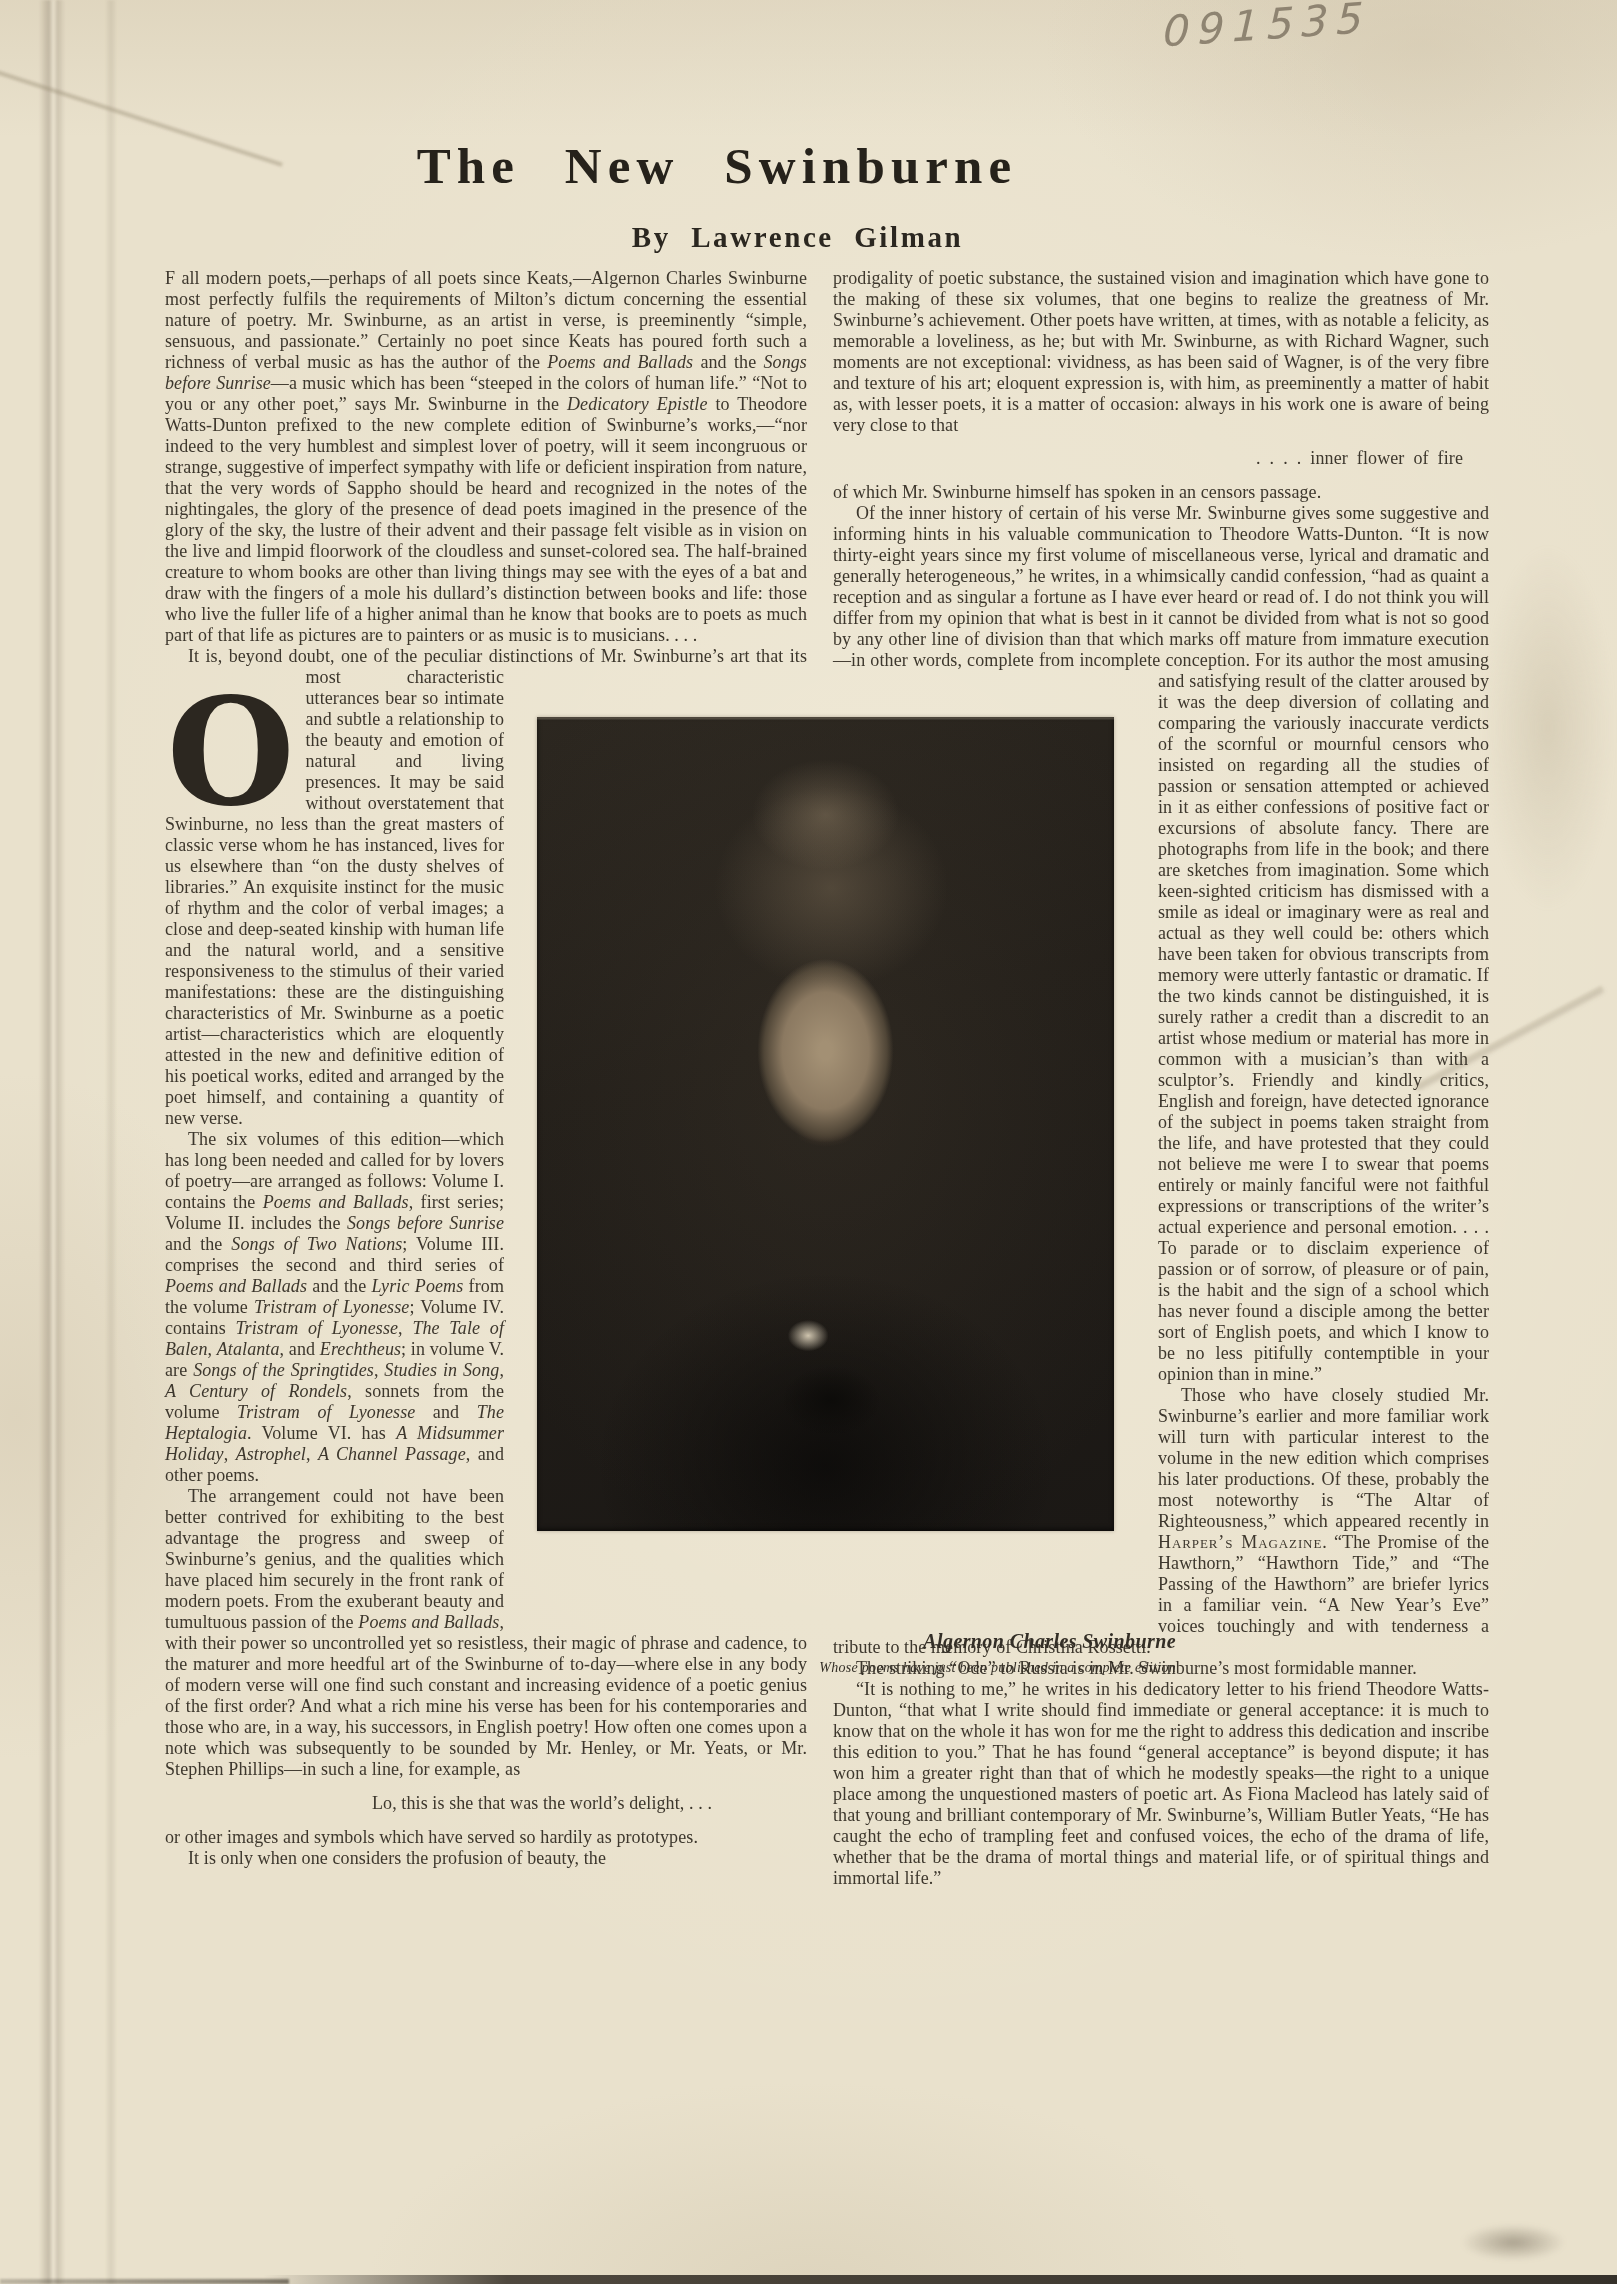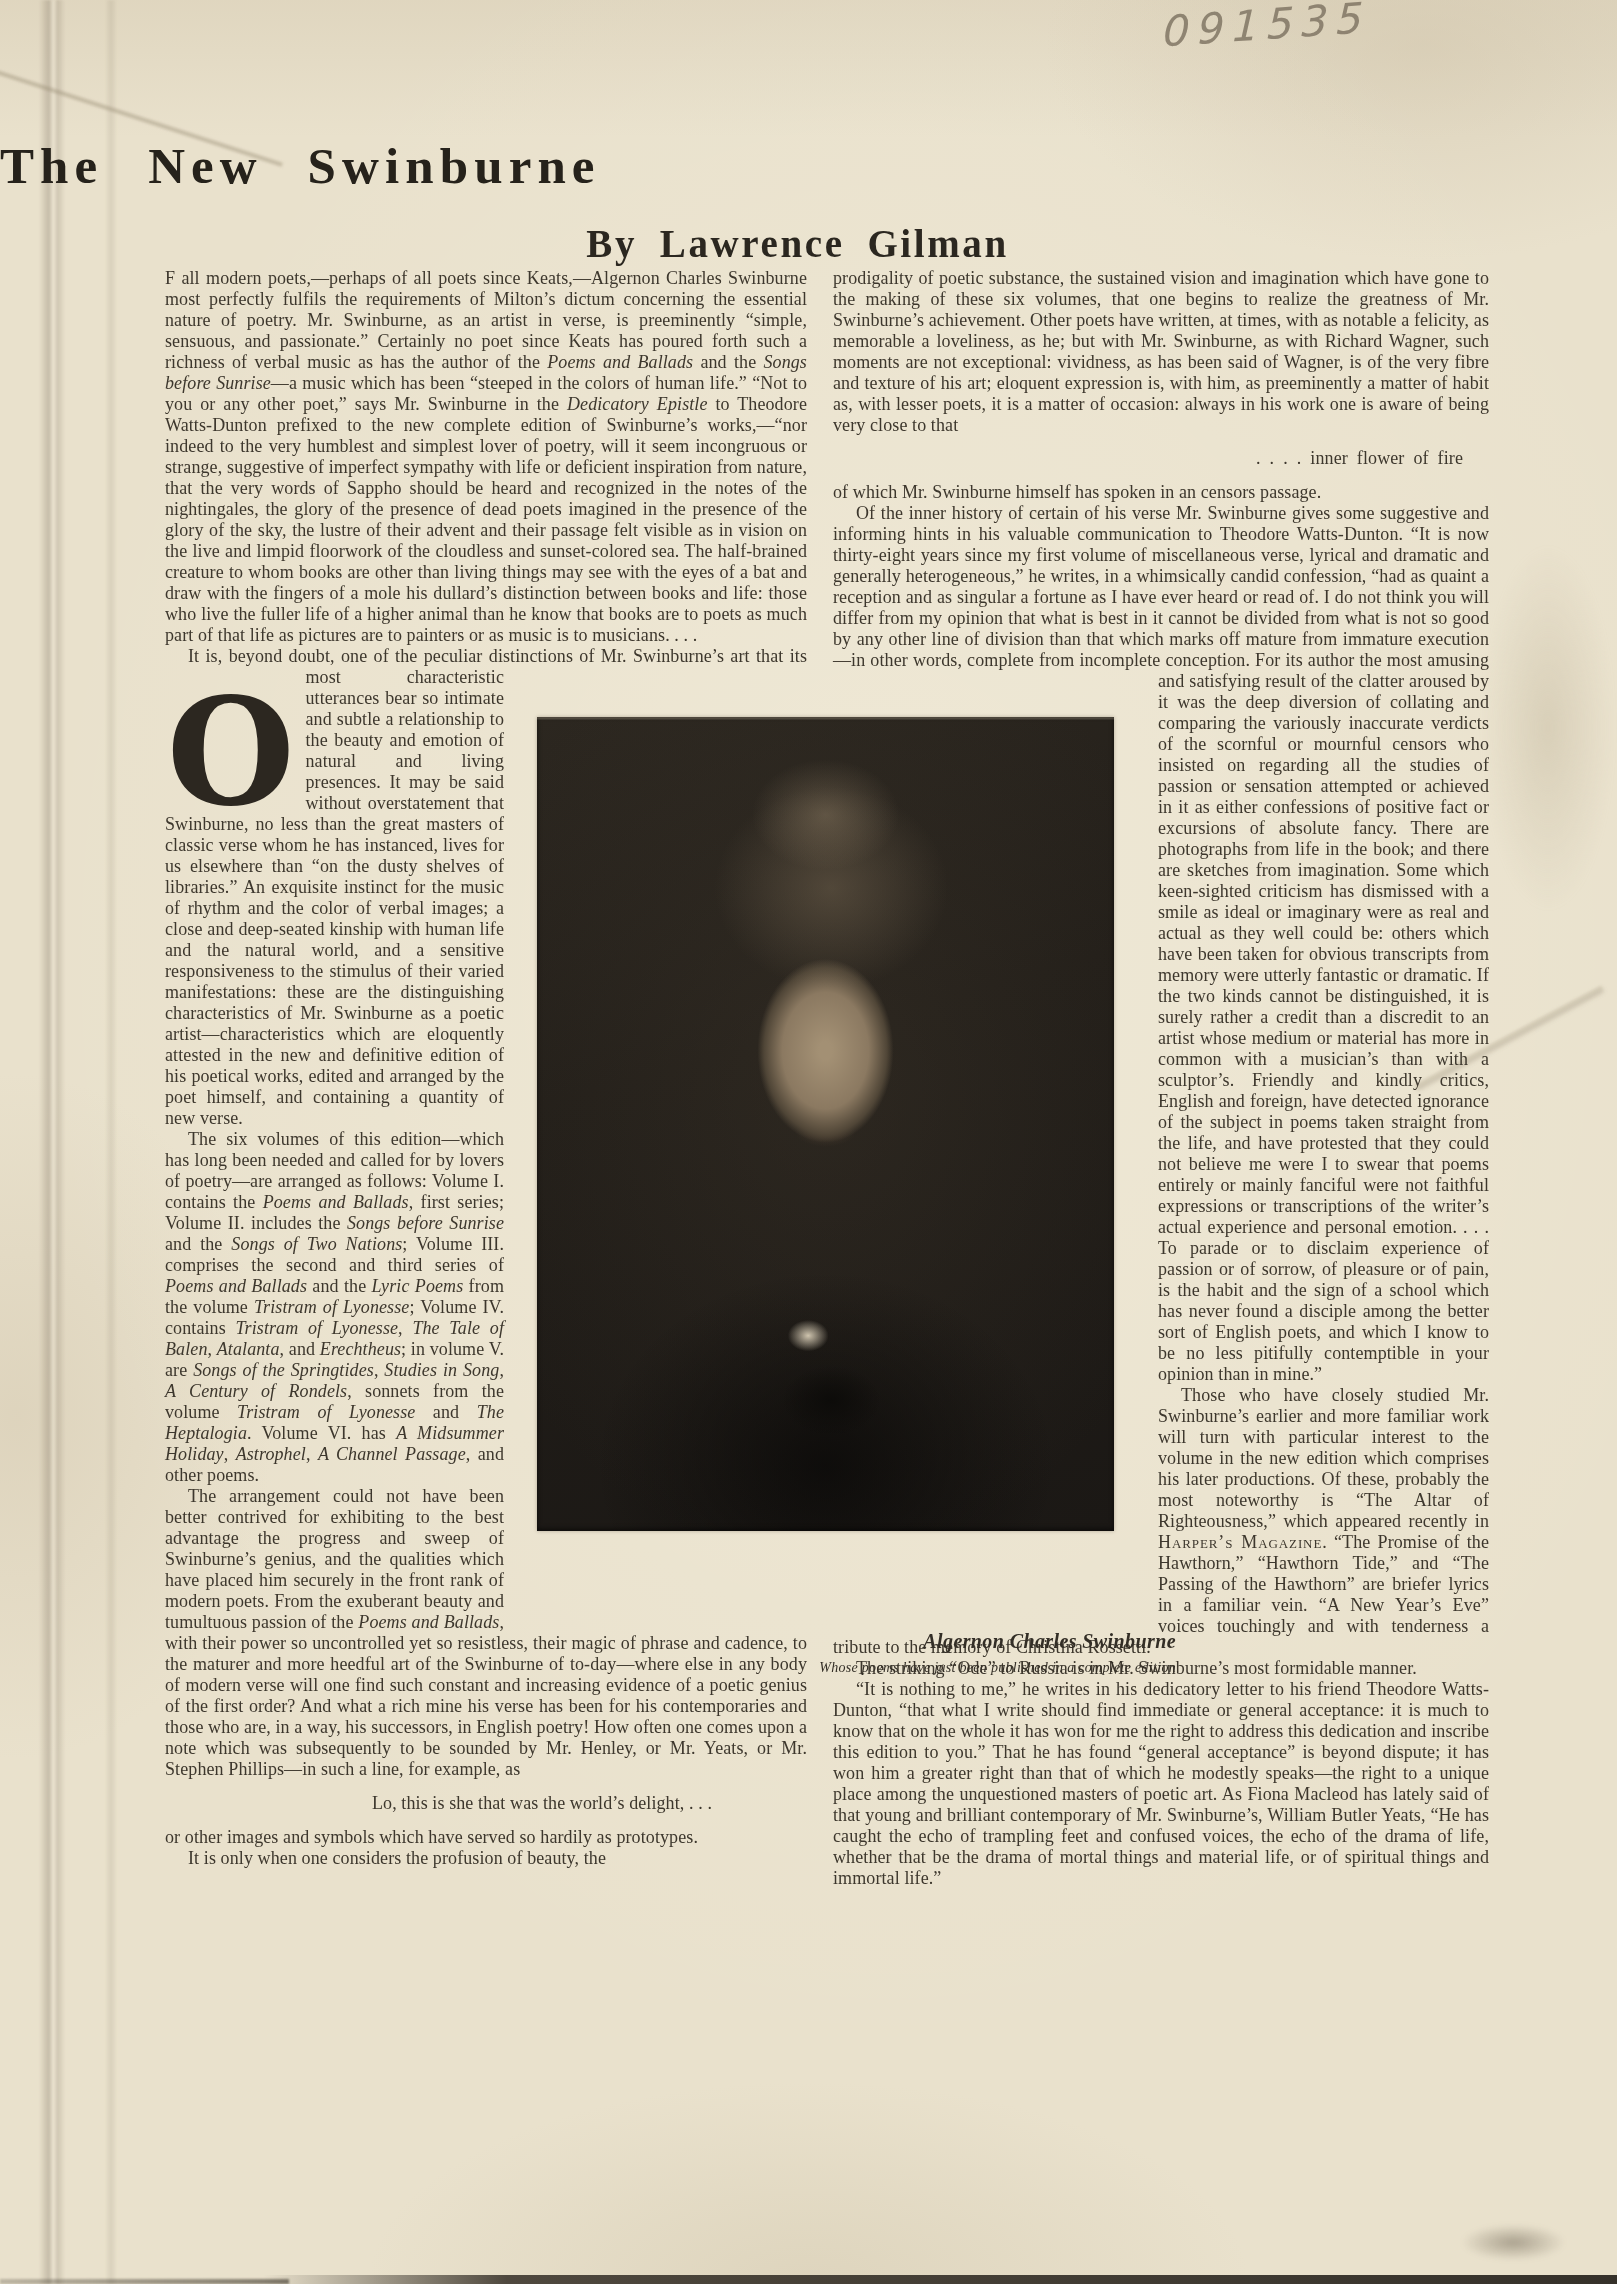--- a/index.html
+++ b/index.html
@@ -33,27 +33,27 @@
   .stain-mid{position:absolute;left:1482px;top:544px;width:132px;height:368px;pointer-events:none;
     background:radial-gradient(ellipse at center, rgba(190,178,152,0.4), transparent 70%);filter:blur(3.5px);}
 
   .handwritten{
     position:absolute;left:1163px;top:0px;
     font-family:"DejaVu Sans",sans-serif;font-style:italic;
     font-size:42px;letter-spacing:8px;color:rgba(128,118,100,0.85);
     transform:rotate(-4deg) skewX(-6deg);
   }
   .title{
-    position:absolute;left:0;top:137px;width:1434px;text-align:left;
+    position:absolute;left:0;top:137px;width:1434px;text-align:center;
     font-size:51px;font-weight:bold;color:#26221b;
     letter-spacing:6.1px;word-spacing:26px;
   }
   .byline{
     position:absolute;left:0;top:221px;width:1595px;text-align:center;
-    font-size:39px;font-weight:bold;color:#2b2720;
+    font-size:29px;font-weight:bold;color:#2b2720;
     letter-spacing:2.6px;word-spacing:10.5px;
   }
 
   .col{position:absolute;top:268px;font-size:18px;line-height:21px;
     text-align:justify;color:#3d372d;letter-spacing:0.1px;}
   .col-left{left:165px;width:642px;}
   .col-right{left:833px;width:656px;}
   .col p{margin:0;text-indent:23px;}
   .col p.cont{text-indent:0;}
   .sp0r{float:right;width:0;height:419px;}

